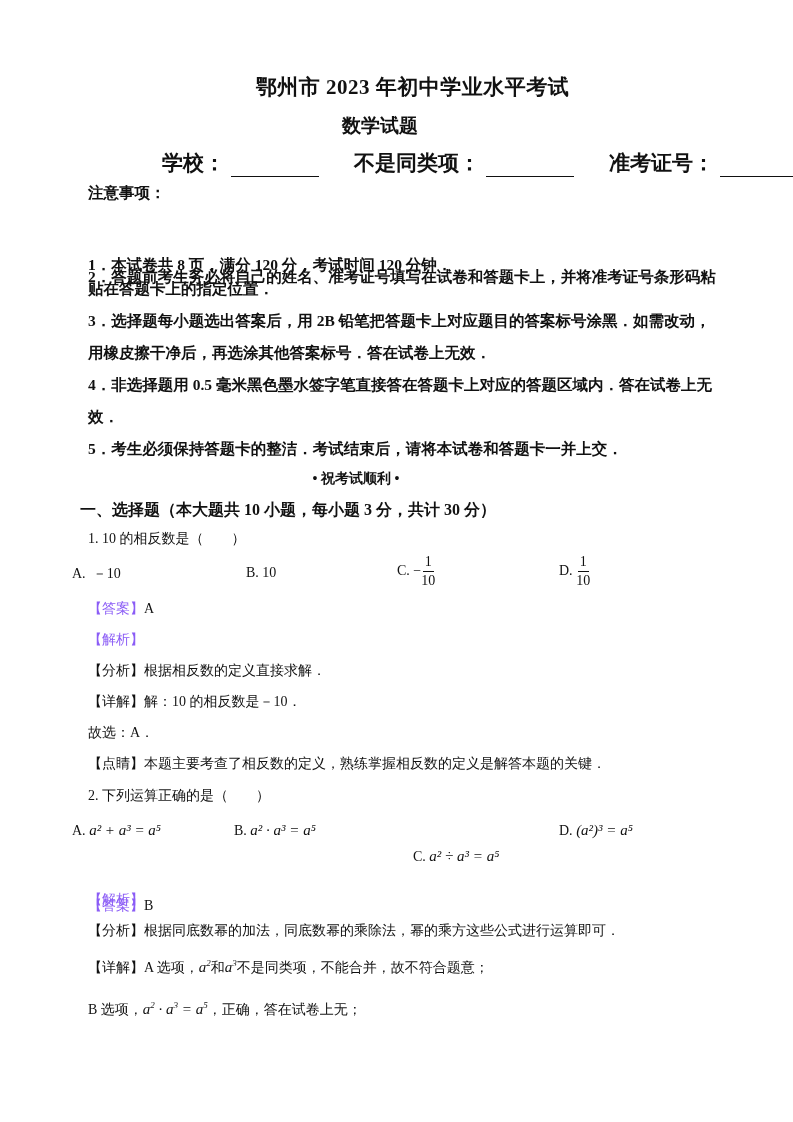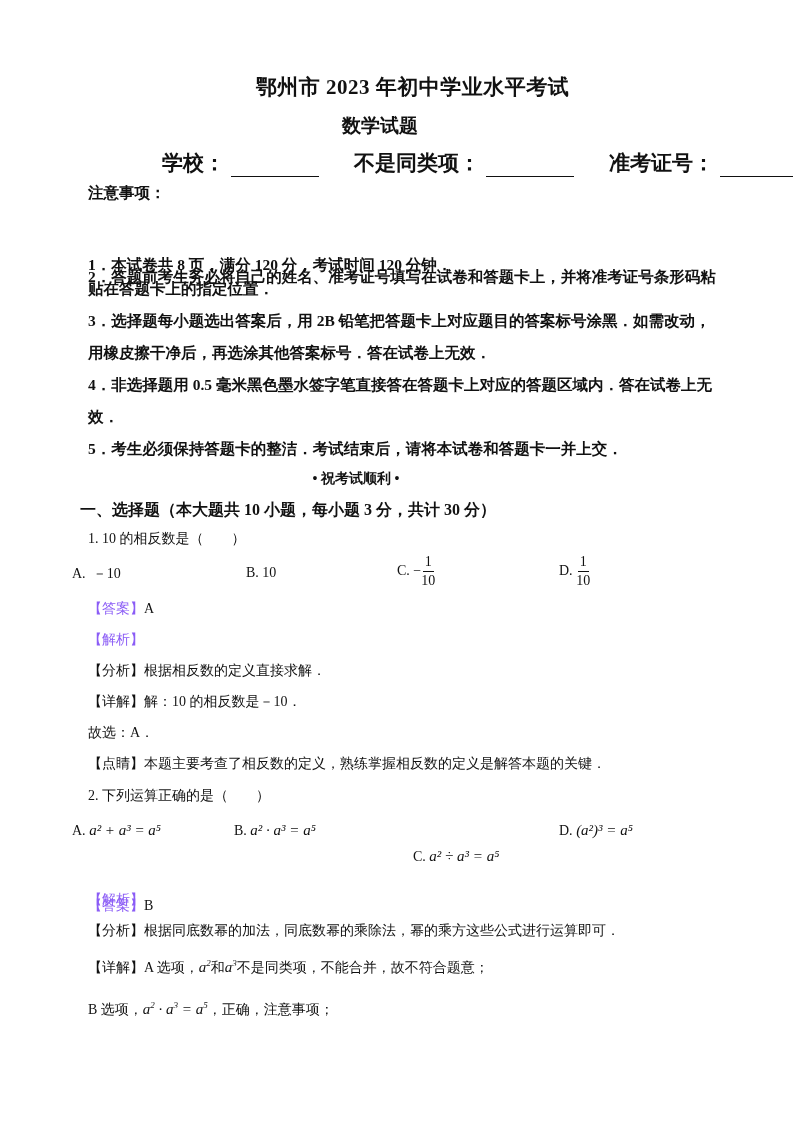--- a/index.html
+++ b/index.html
@@ -104,14 +104,14 @@
 
 <div class="abs norm" style="left:72px;top:860px;margin-top:37px;">
   <span class="blue">【答案】</span><span>B</span>
 </div>
 <div class="abs norm blue" style="left:72px;top:891px;">【解析】</div>
 <div class="abs norm" style="left:72px;top:922px;">【分析】根据同底数幂的加法，同底数幂的乘除法，幂的乘方这些公式进行运算即可．</div>
 <div class="abs norm" style="left:72px;top:958px;">
   <span>【详解】A 选项，</span><i class="m">a<sup>2</sup></i><span>和</span><i class="m">a<sup>3</sup></i><span>不是同类项，不能合并，故不符合题意；</span>
 </div>
 <div class="abs norm" style="left:72px;top:1000px;">
-  <span>B 选项，</span><i class="m">a<sup>2</sup> · a<sup>3</sup> = a<sup>5</sup></i><span>，正确，注意事项；</span>
+  <span>B 选项，</span><i class="m">a<sup>2</sup> · a<sup>3</sup> = a<sup>5</sup></i><span>，正确，答在试卷上无；</span>
 </div>
 
 </body></html>

